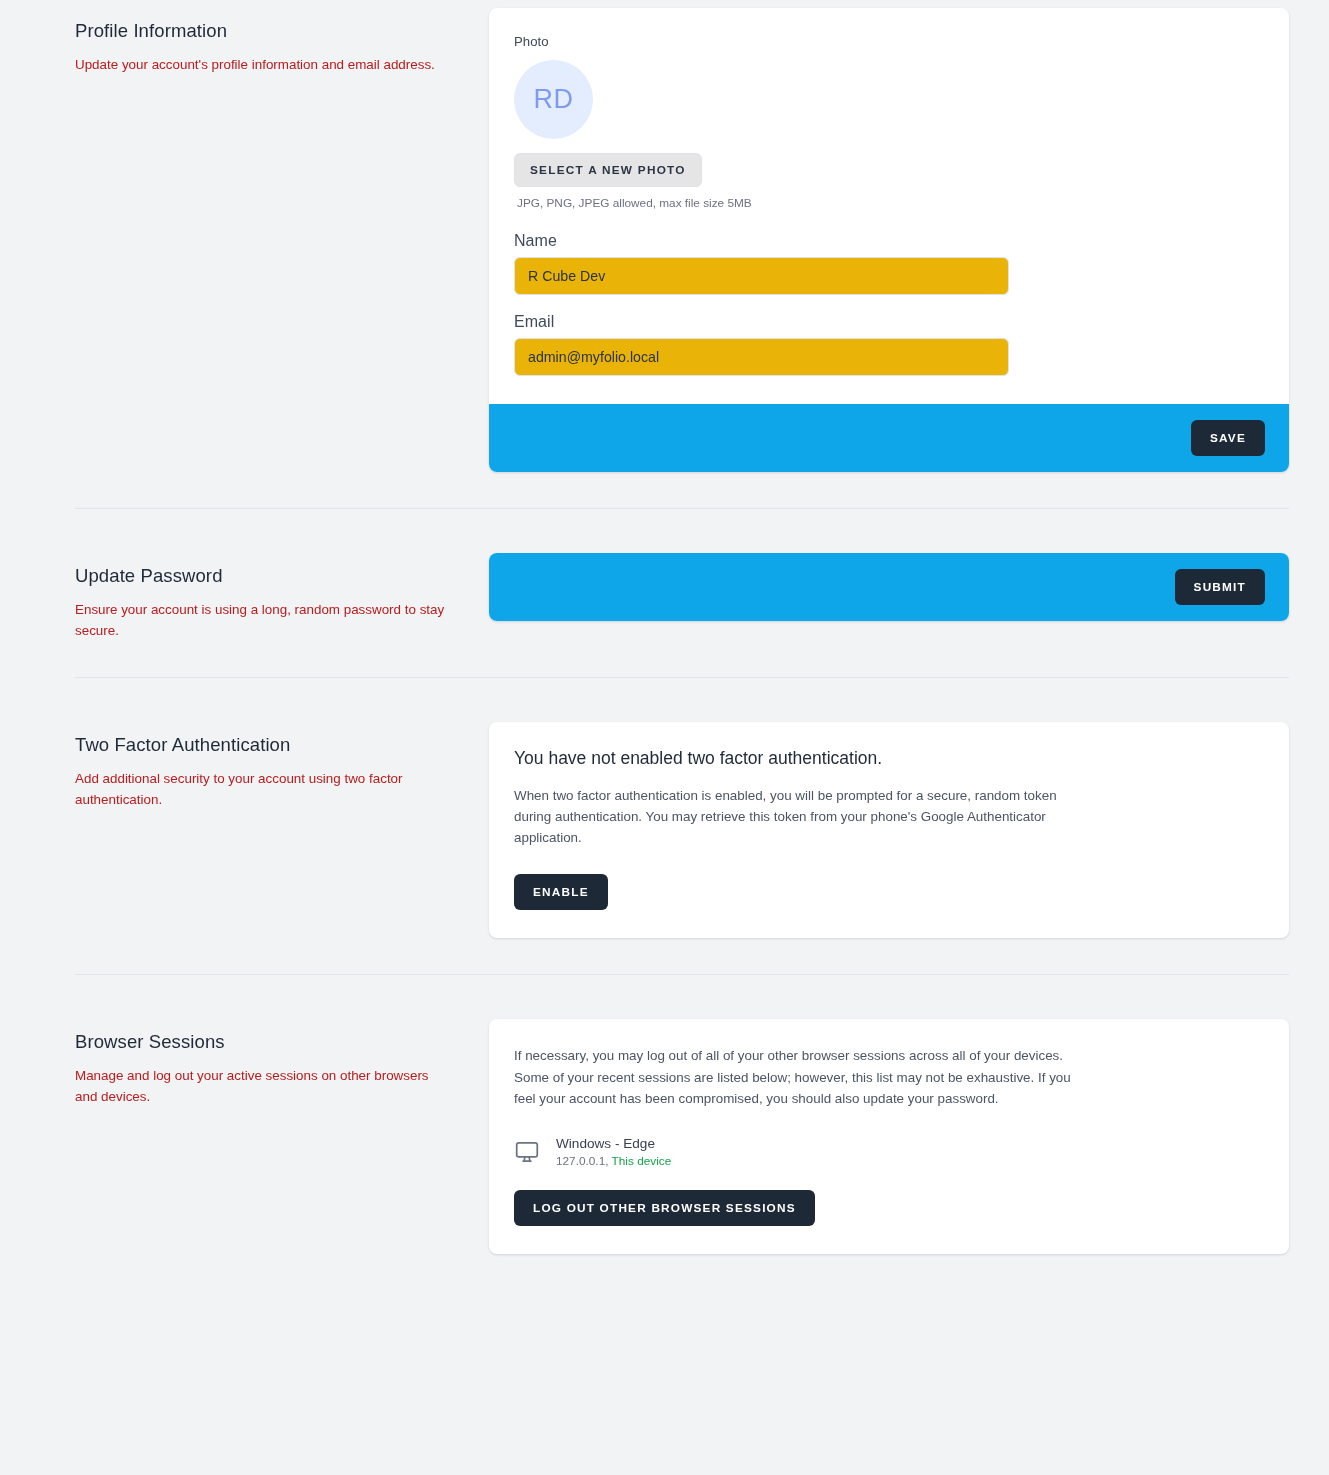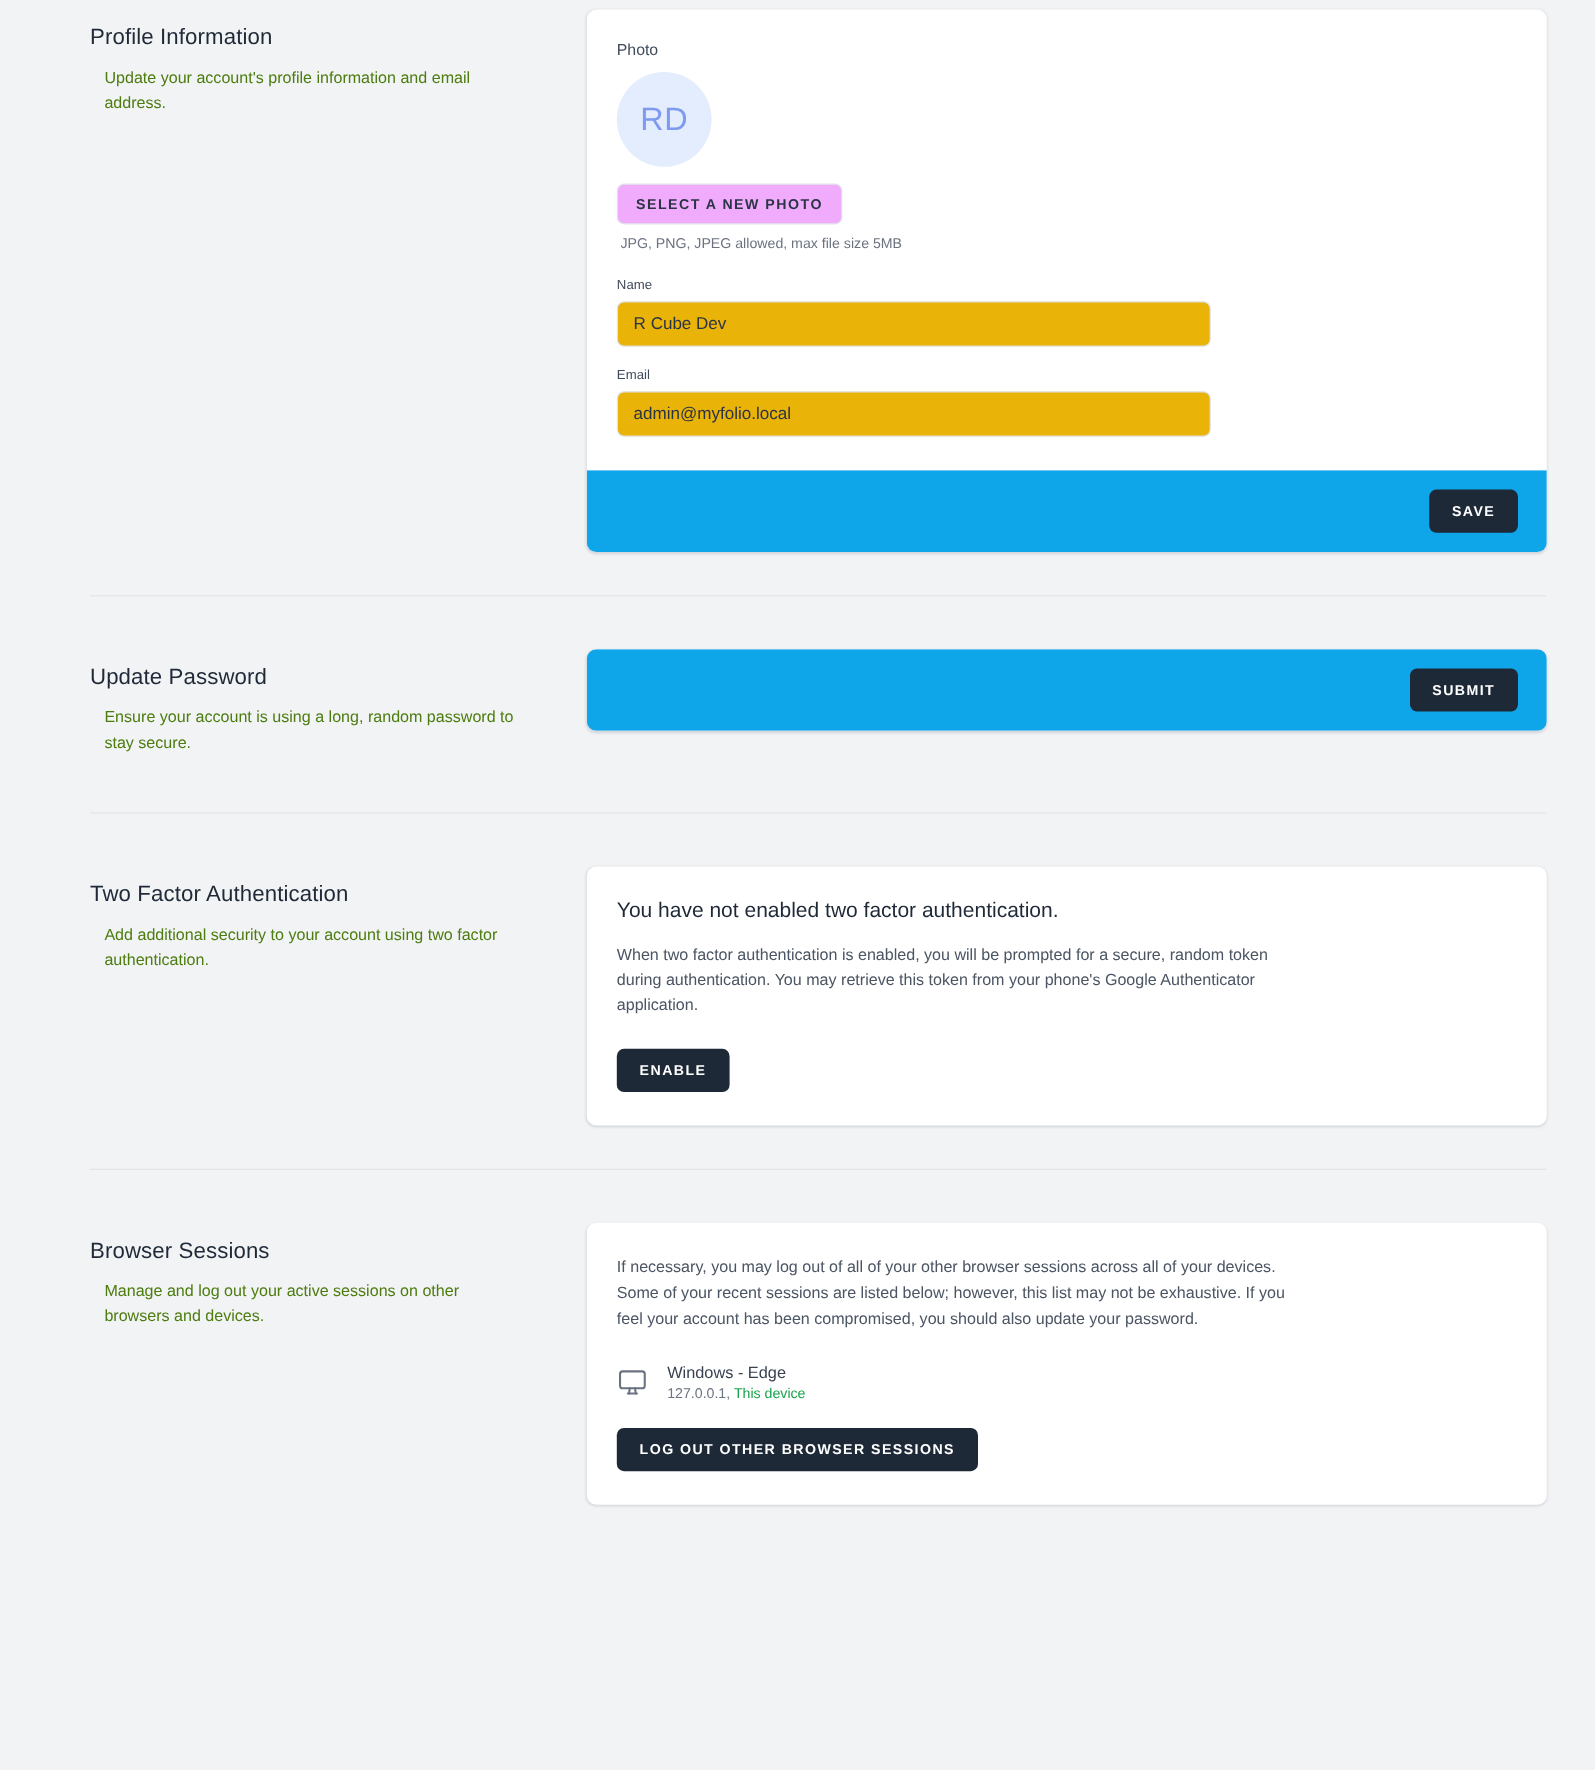--- a/index.html
+++ b/index.html
@@ -26,24 +26,24 @@
     padding-top: 18px;
   }
   .section-desc h2 {
     margin: 0 0 12px 0;
     font-size: 18.5px;
     font-weight: 400;
     color: #1f2937;
     letter-spacing: .1px;
   }
   .section-desc p {
-    margin: 12px;
+    margin: 0;
     font-size: 13.4px;
     line-height: 21px;
-    color: #4d7c0f;
+    color: #b91c1c;
   }
 
   .section-body { flex: 1 1 auto; padding-top: 6px; }
 
   
   .card {
     background: #ffffff;
     border-radius: 8px;
     box-shadow: 0 1px 3px rgba(16,24,40,.09), 0 1px 2px rgba(16,24,40,.05);
     overflow: hidden;
@@ -55,21 +55,21 @@
     padding: 16px 24px;
     display: flex;
     justify-content: flex-end;
   }
 
   
   .field { margin-bottom: 18px; }
   .field:last-child { margin-bottom: 0; }
   .label {
     display: block;
-    font-size: 11px;
+    font-size: 16px;
     color: #3f4a5a;
     margin-bottom: 7px;
     letter-spacing: .05px;
   }
   .input {
     display: block;
     width: 495px;
     height: 38px;
     padding: 8px 13px;
     font-family: "Liberation Sans", sans-serif;
@@ -89,21 +89,21 @@
     border-radius: 50%;
     background: #e4edfd;
     display: flex; align-items: center; justify-content: center;
     font-size: 27px;
     color: #7e9bf0;
     letter-spacing: .5px;
     margin-bottom: 14px;
   }
   .btn-outline {
     display: inline-block;
-    background: #f0abfc;
+    background: #e5e5e5;
     border: 1px solid #dfe3e8;
     border-radius: 6px;
     padding: 9px 15px;
     font-size: 11.8px;
     font-weight: 700;
     letter-spacing: 1.25px;
     color: #2b3445;
     cursor: pointer;
     font-family: "Liberation Sans", sans-serif;
   }

